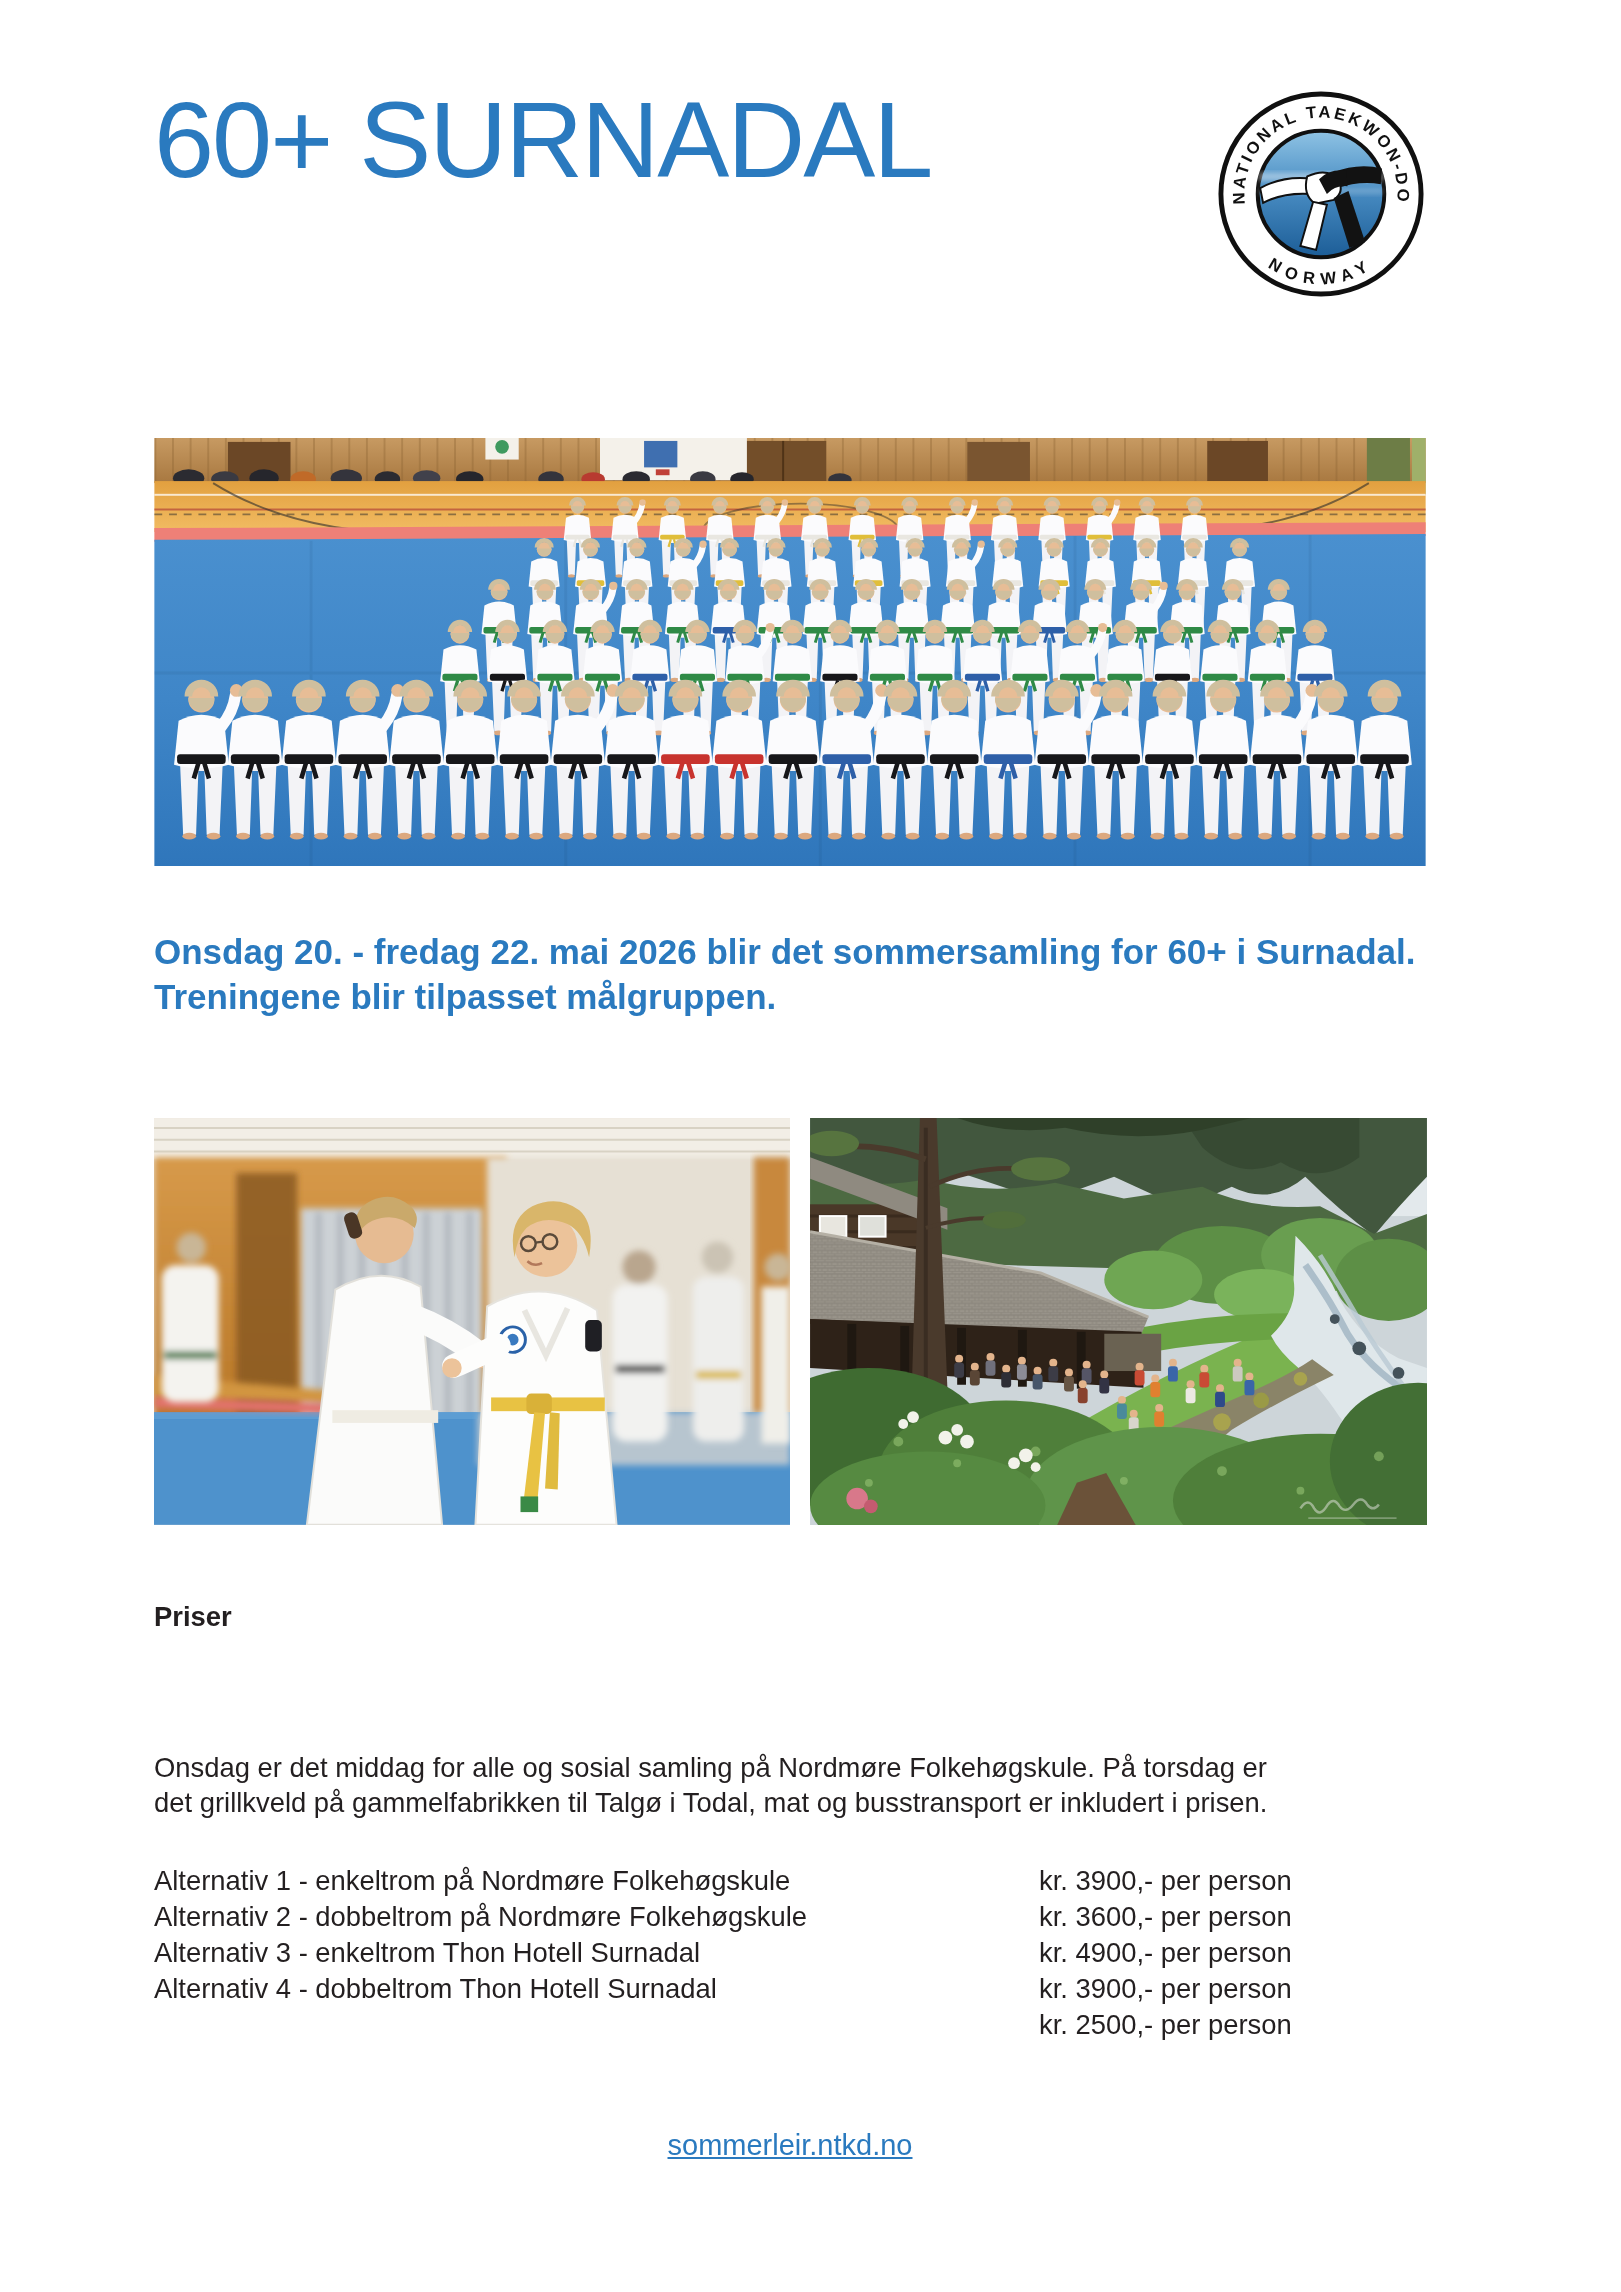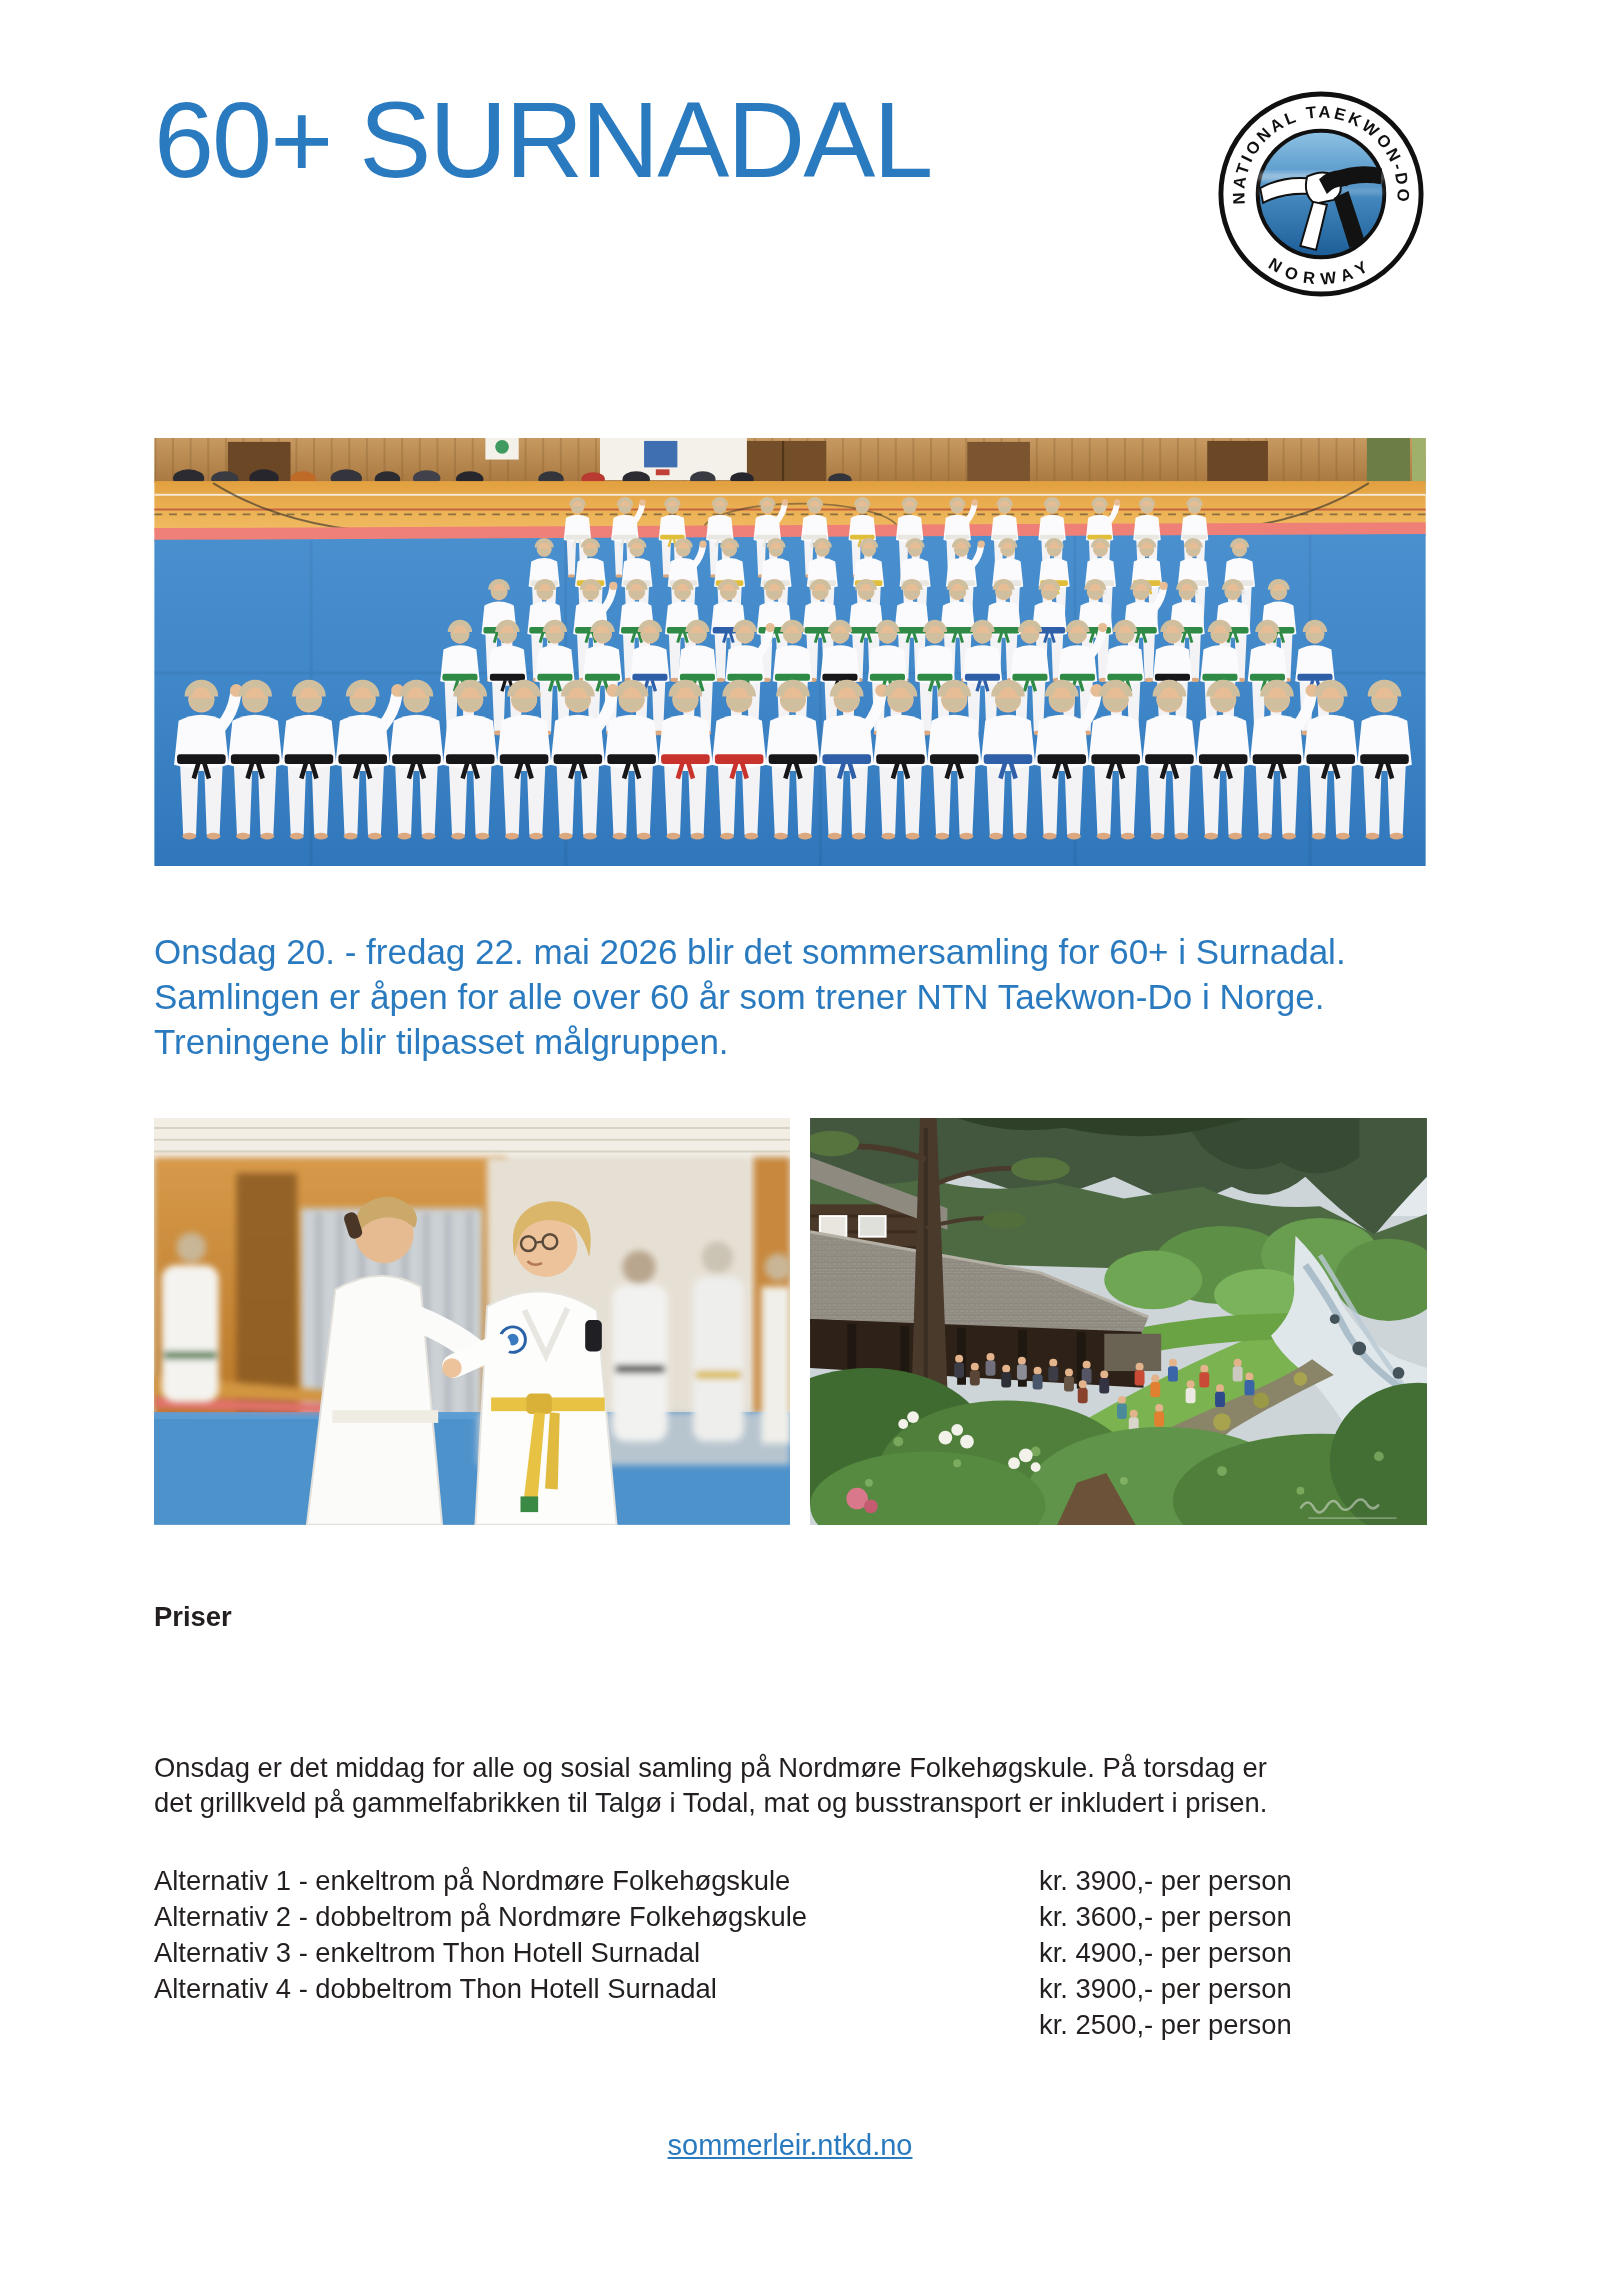--- a/index.html
+++ b/index.html
@@ -12,21 +12,21 @@
   .abs{position:absolute}
   .title{
     left:154px;top:70px;
     font-size:108px;line-height:139px;letter-spacing:-2px;
     color:#2a7abf;white-space:nowrap;
   }
   .logo-svg{left:1217px;top:90px}
   .photo{position:absolute;display:block}
   .intro{
     left:154px;top:929px;
-    font-size:35px;line-height:45px;font-weight:normal;
+    font-size:35px;line-height:45px;font-weight:bold;
     color:#2a7abf;white-space:nowrap;
   }
   .h-priser{
     left:154px;top:1599px;
     font-size:27.4px;line-height:35px;font-weight:bold;white-space:nowrap;
   }
   .para{left:154px;font-size:27.4px;line-height:35px;white-space:nowrap}
   .para-1{top:1633px}
   .para-2{top:1750px}
   .alts{left:154px;top:1865px;font-size:27.4px}
@@ -256,21 +256,20 @@
       <use href="#p1" xlink:href="#p1" transform="translate(1036.4,250) scale(1.55)" style="color:#17171a"></use>
       <use href="#p1" xlink:href="#p1" transform="translate(1091.3,250) scale(1.55)" style="color:#17171a"></use>
       <use href="#p2" xlink:href="#p2" transform="translate(1146.2,250) scale(1.55)" style="color:#17171a"></use>
       <use href="#p1" xlink:href="#p1" transform="translate(1201.1,250) scale(1.55)" style="color:#17171a"></use>
       <use href="#p1" xlink:href="#p1" transform="translate(1256.0,250) scale(1.55)" style="color:#17171a"></use>
     </g>
 </svg>
 
 <div class="abs intro">
   <div>Onsdag 20. - fredag 22. mai 2026 blir det sommersamling for 60+ i Surnadal.</div>
-  <div>Samlingen er åpen for alle over 60 år som trener NTN Taekwon-Do i Norge.</div>
   <div>Treningene blir tilpasset målgruppen.</div>
 </div>
 
 <svg class="photo" style="left:154px;top:1118px" width="636" height="407" viewBox="0 0 649 415" xmlns="http://www.w3.org/2000/svg">
   <defs>
     <filter id="blur3">
         <feGaussianBlur stdDeviation="3"></feGaussianBlur>
       </filter>
     <filter id="blur5">
         <feGaussianBlur stdDeviation="5"></feGaussianBlur>

